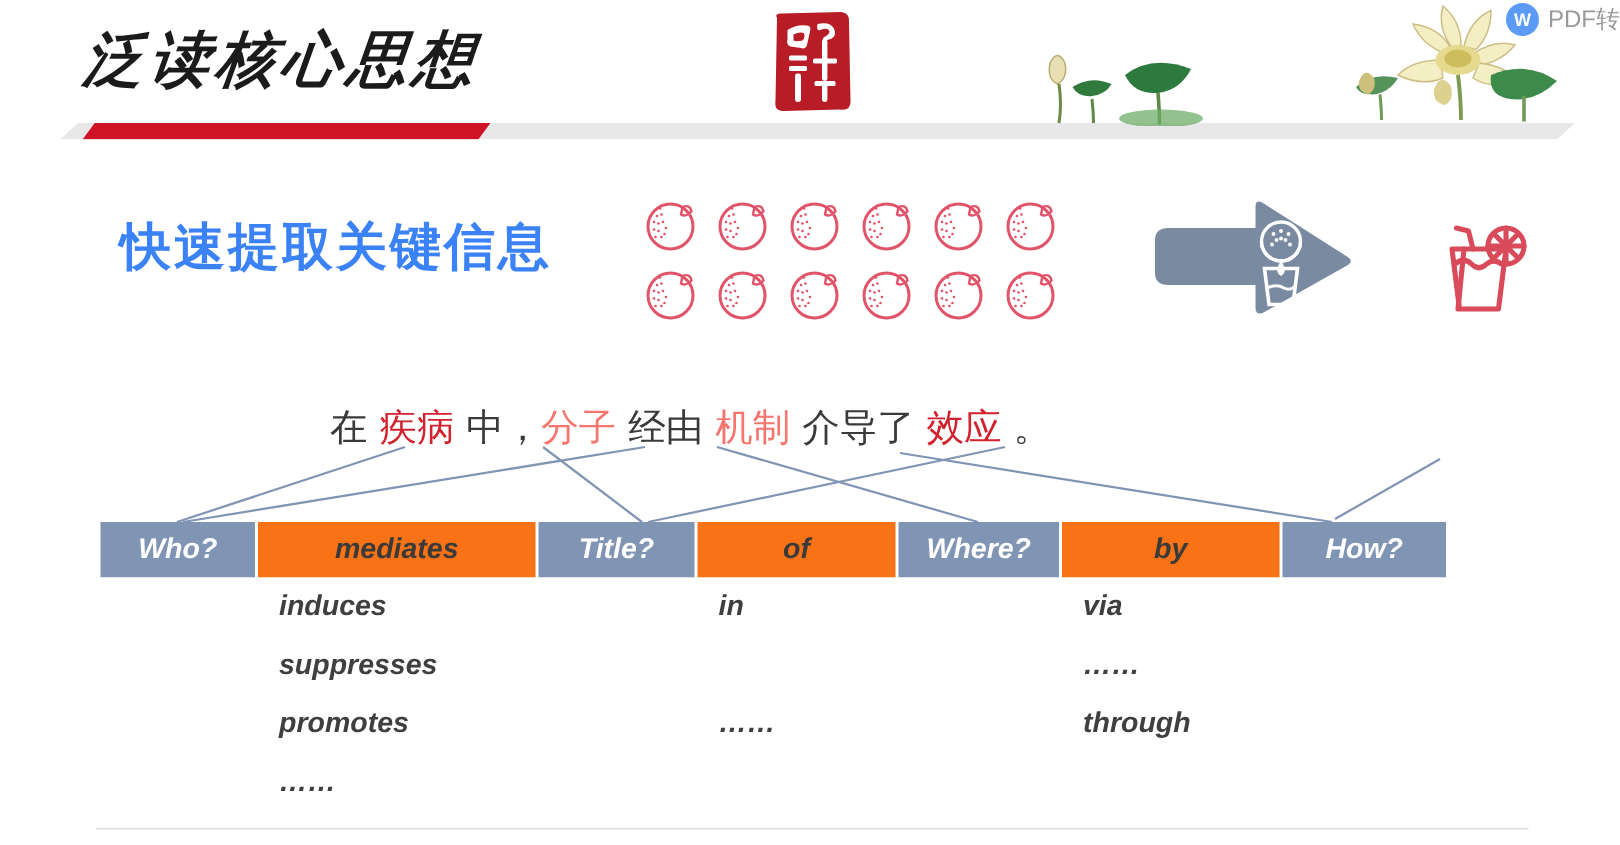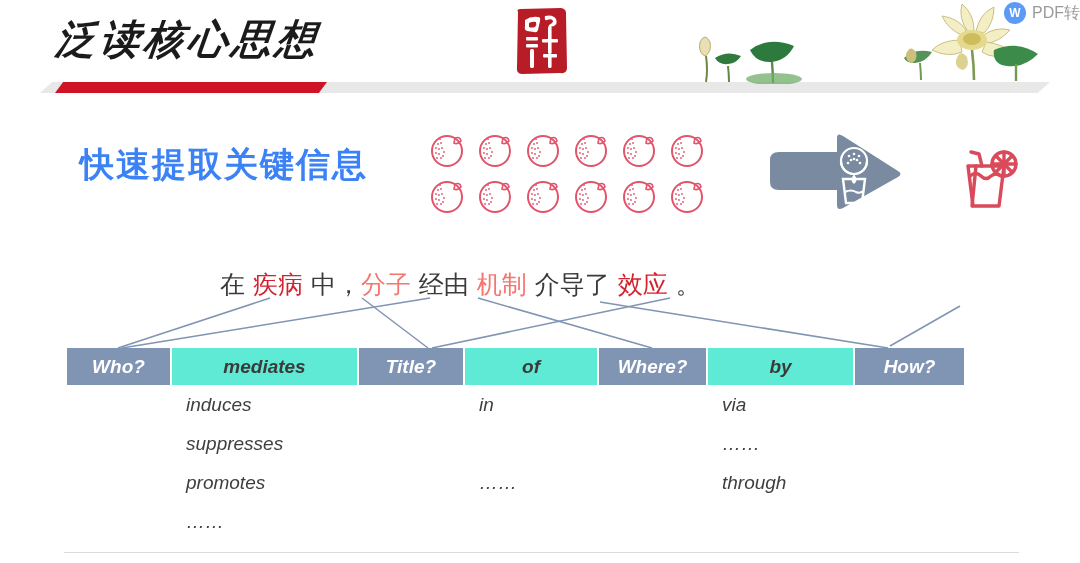--- a/index.html
+++ b/index.html
@@ -89,23 +89,23 @@
   .qtable {
     position: absolute; left: 65px; top: 348px;
     width: 885px; border-collapse: separate; border-spacing: 2px 0;
     table-layout: fixed;
   }
   .qtable th {
     height: 37px; font-size: 19px; font-style: italic; font-weight: 700;
     text-align: center; vertical-align: middle;
   }
   .qtable th.q {  background: #8094b4; color: #ffffff; }
-  .qtable th.v {  background: #5eead4; color: #3a3a3a; }
+  .qtable th.v {  background: #f97316; color: #3a3a3a; }
   .qtable td {
-    height: 39px; font-size: 19px; font-style: italic; font-weight: 400;
+    height: 39px; font-size: 19px; font-style: italic; font-weight: 700;
     color: #3f3f3f; background: #ffffff; padding-left: 14px;
     vertical-align: middle; text-align: left;
   }
   .qtable td.blank { color: transparent; }
   .col-who   { width: 103px; }
   .col-med   { width: 185px; }
   .col-what  { width: 104px; }
   .col-of    { width: 132px; }
   .col-where { width: 107px; }
   .col-by    { width: 145px; }

